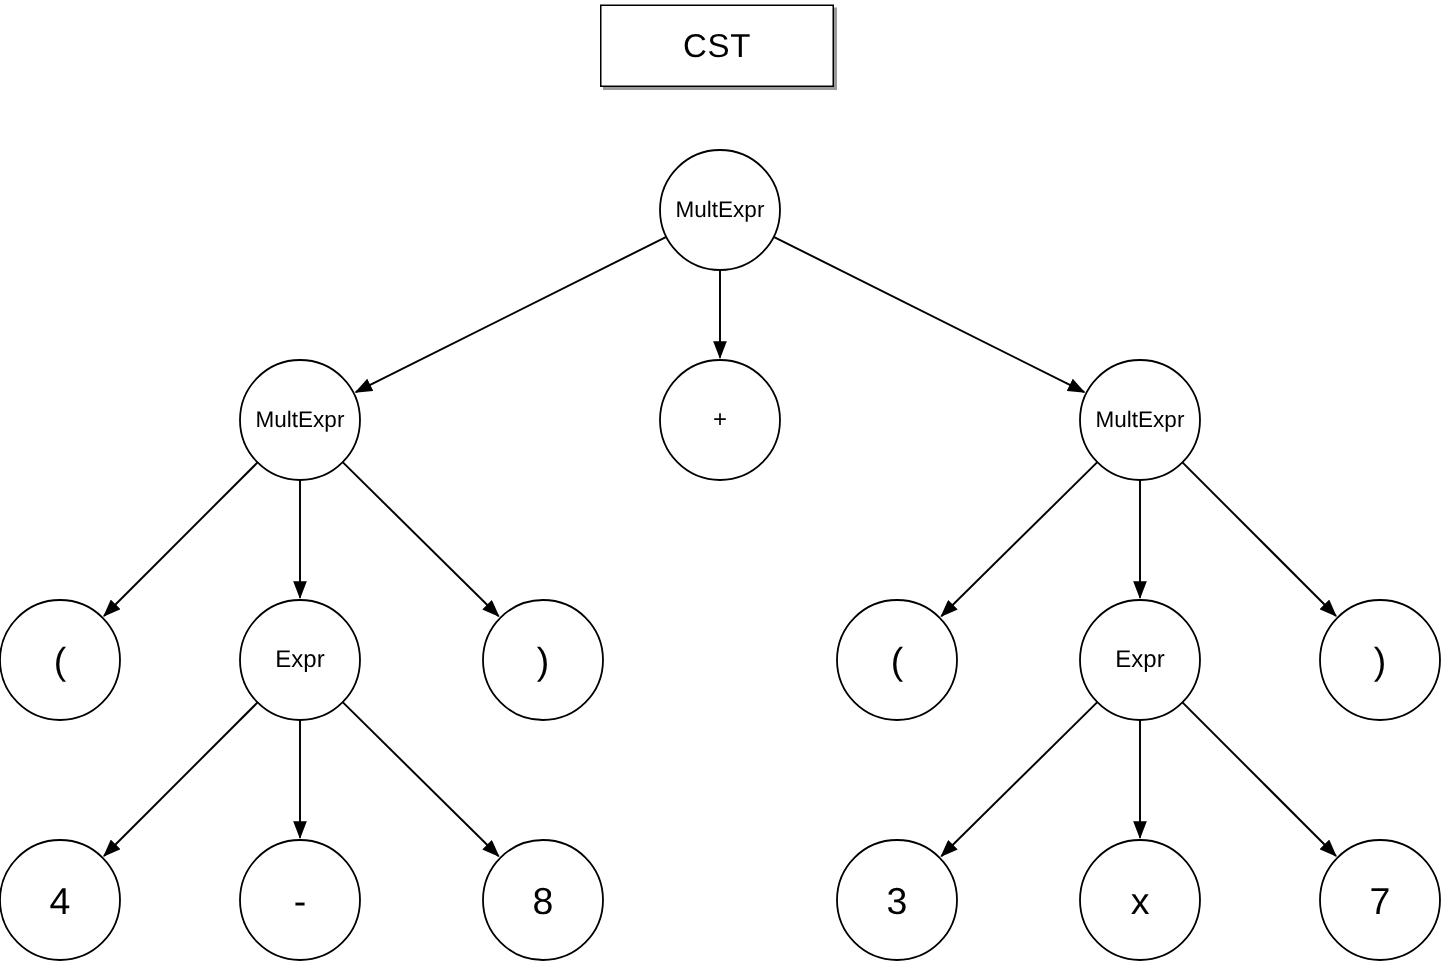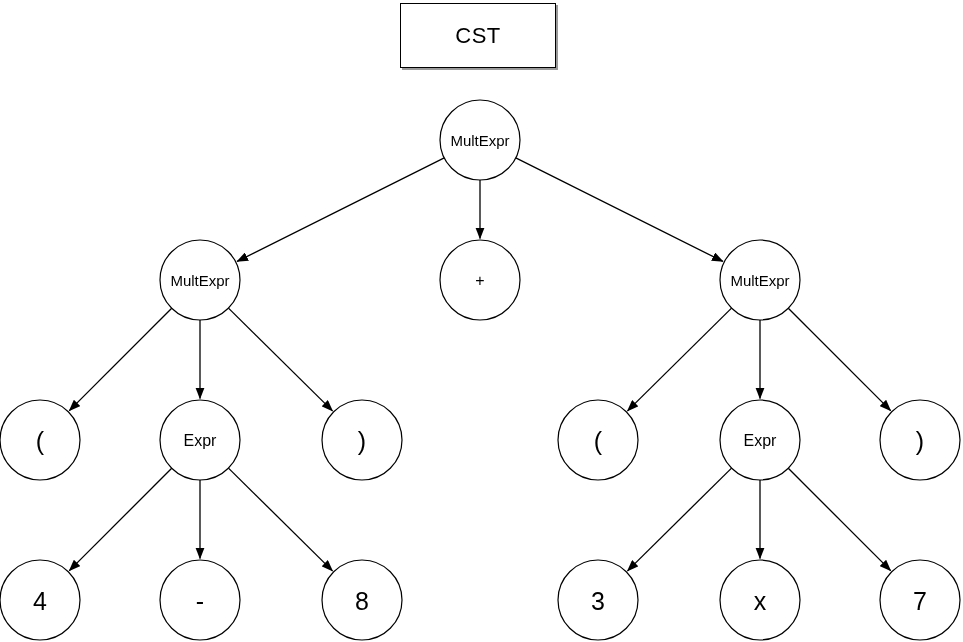--- a/index.html
+++ b/index.html
@@ -47,21 +47,21 @@
   .edge-line {
     stroke: #000000;
     stroke-width: 1.3;
     fill: none;
   }
   .title-box {
     position: absolute;
     left: 400px;
     top: 3px;
     width: 156px;
-    height: 65px;
+    height: 55px;
     border: 1.4px solid #000000;
     background: #ffffff;
     box-shadow: 2px 2px 0 0 #9a9a9a;
     display: flex;
     align-items: center;
     justify-content: center;
     box-sizing: border-box;
   }
   .title-text {
     font-family: "Liberation Sans", sans-serif;

